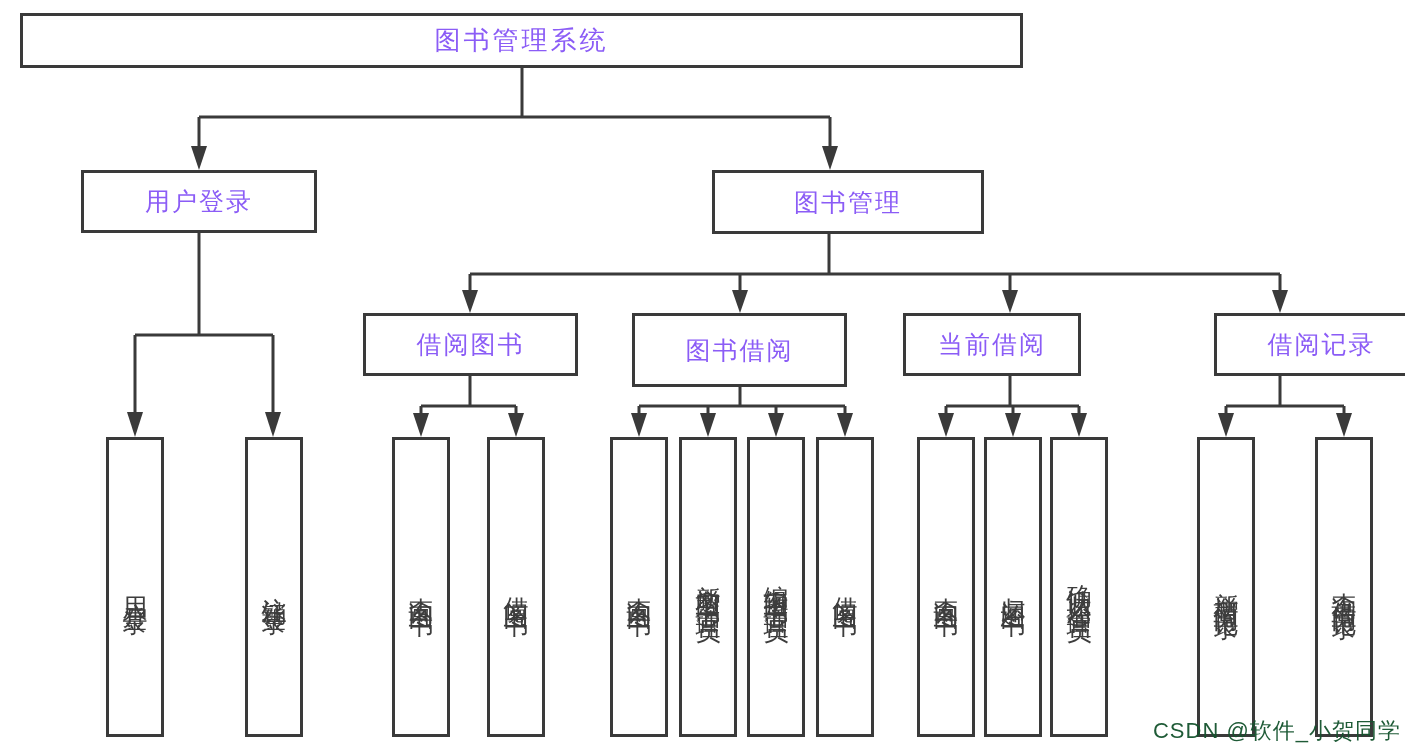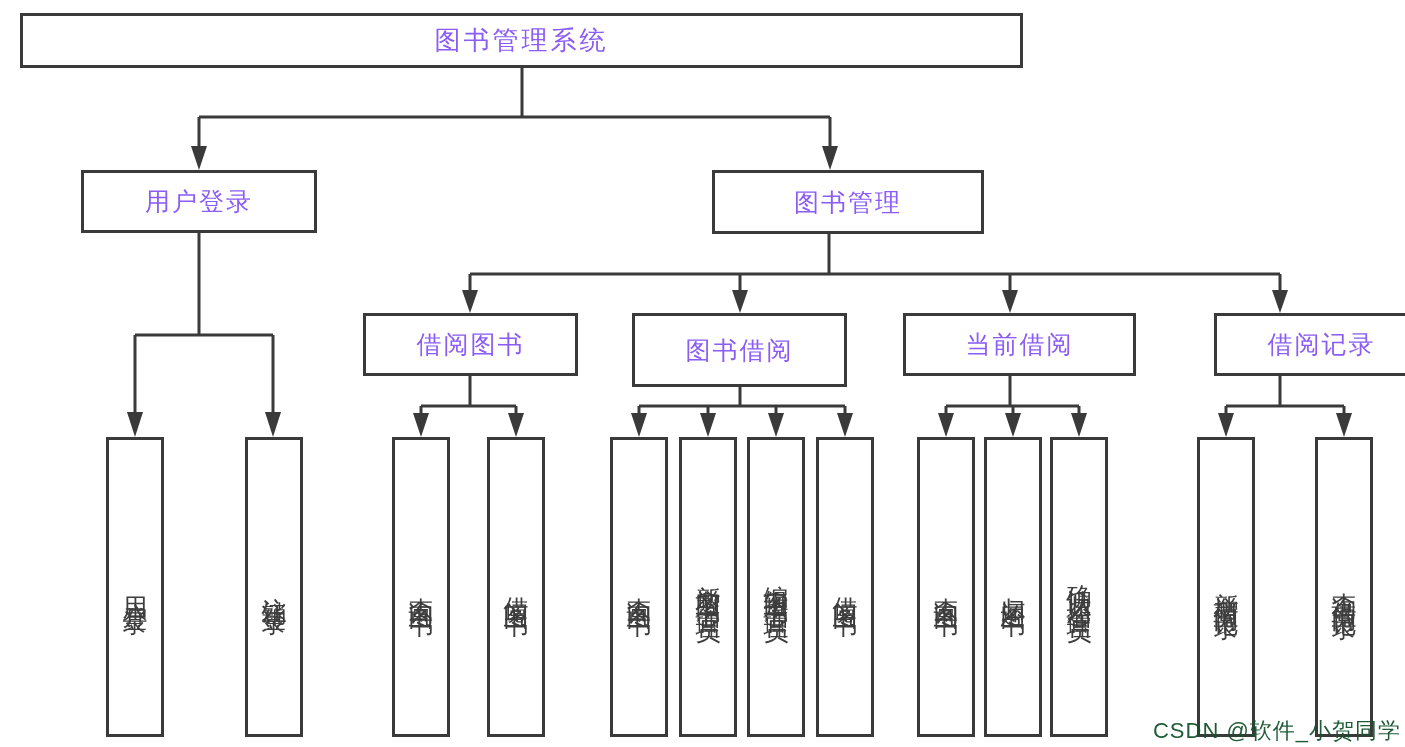--- a/index.html
+++ b/index.html
@@ -131,21 +131,21 @@
   <div class="bh" style="left:712px;top:170px;width:272px;height:64px">
     <span>图书管理</span>
   </div>
 
   <div class="bh" style="left:363px;top:313px;width:215px;height:63px">
     <span>借阅图书</span>
   </div>
   <div class="bh" style="left:632px;top:313px;width:215px;height:74px">
     <span>图书借阅</span>
   </div>
-  <div class="bh" style="left:903px;top:313px;width:233px;height:63px">
+  <div class="bh" style="left:903px;top:313px;width:178px;height:63px">
     <span>当前借阅</span>
   </div>
   <div class="bh" style="left:1214px;top:313px;width:215px;height:63px">
     <span>借阅记录</span>
   </div>
 
   <div class="bv" style="left:106px">
     <span class="vlbl">用户登录</span>
   </div>
   <div class="bv" style="left:245px">

